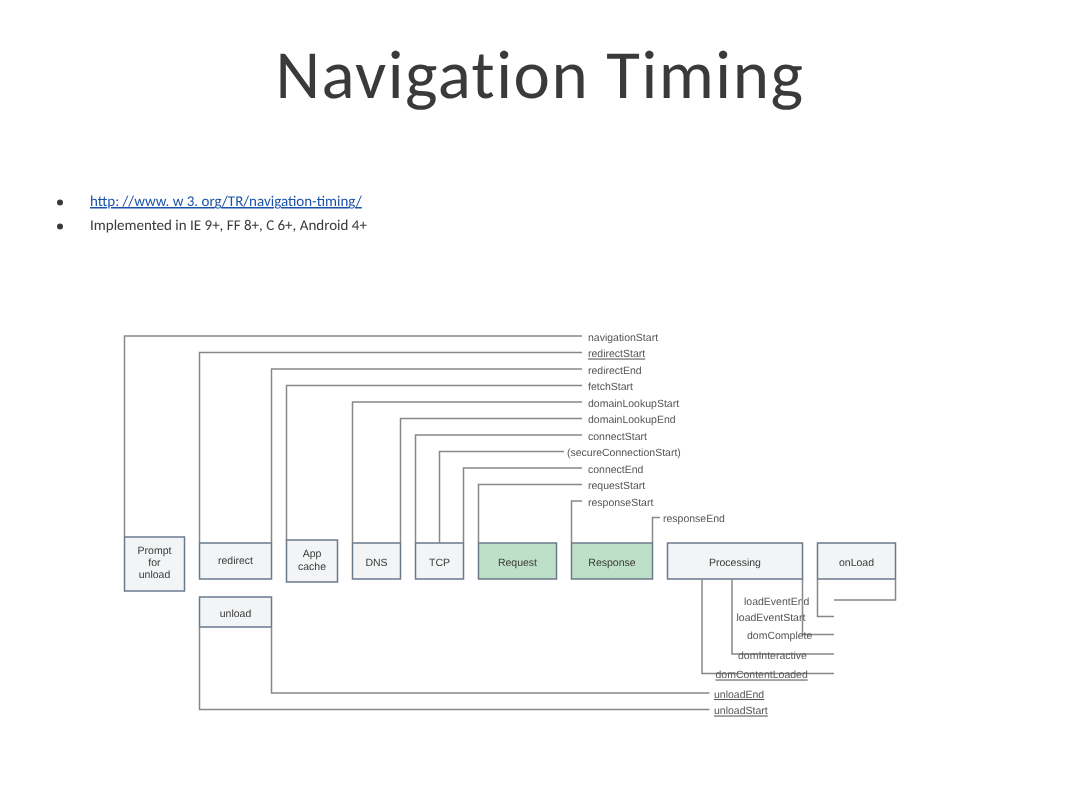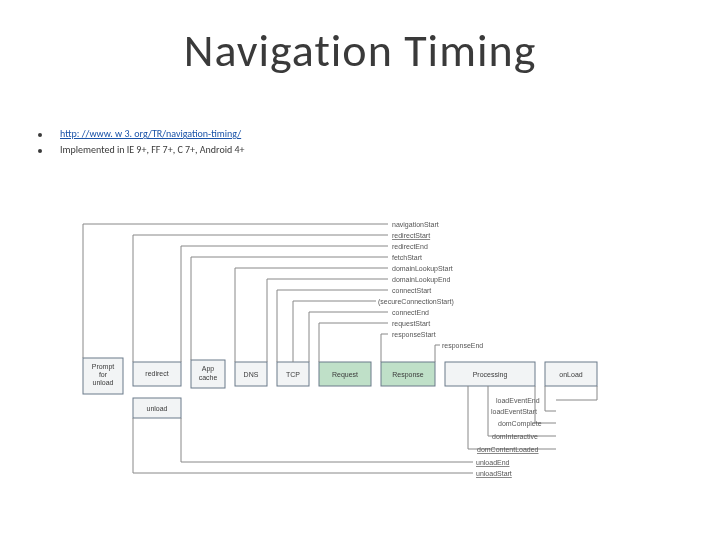--- a/index.html
+++ b/index.html
@@ -102,21 +102,21 @@
 
   <div class="title">Navigation Timing</div>
 
   <div class="bullets">
     <div class="row">
       <span class="dot"></span>
       <a href="#">http: //www. w 3. org/TR/navigation-timing/</a>
     </div>
     <div class="row">
       <span class="dot"></span>
-      <span>Implemented in IE 9+, FF 7+, C 7+, Android 4+</span>
+      <span>Implemented in IE 9+, FF 8+, C 6+, Android 4+</span>
     </div>
   </div>
 
   <div class="diagram">
     <svg viewBox="0 0 560 270" width="560" height="270">
 
       <rect class="box" x="5" y="148" width="40" height="36"></rect>
       <text class="box-label" x="25" y="159">Prompt</text>
       <text class="box-label" x="25" y="167">for</text>
       <text class="box-label" x="25" y="175">unload</text>

